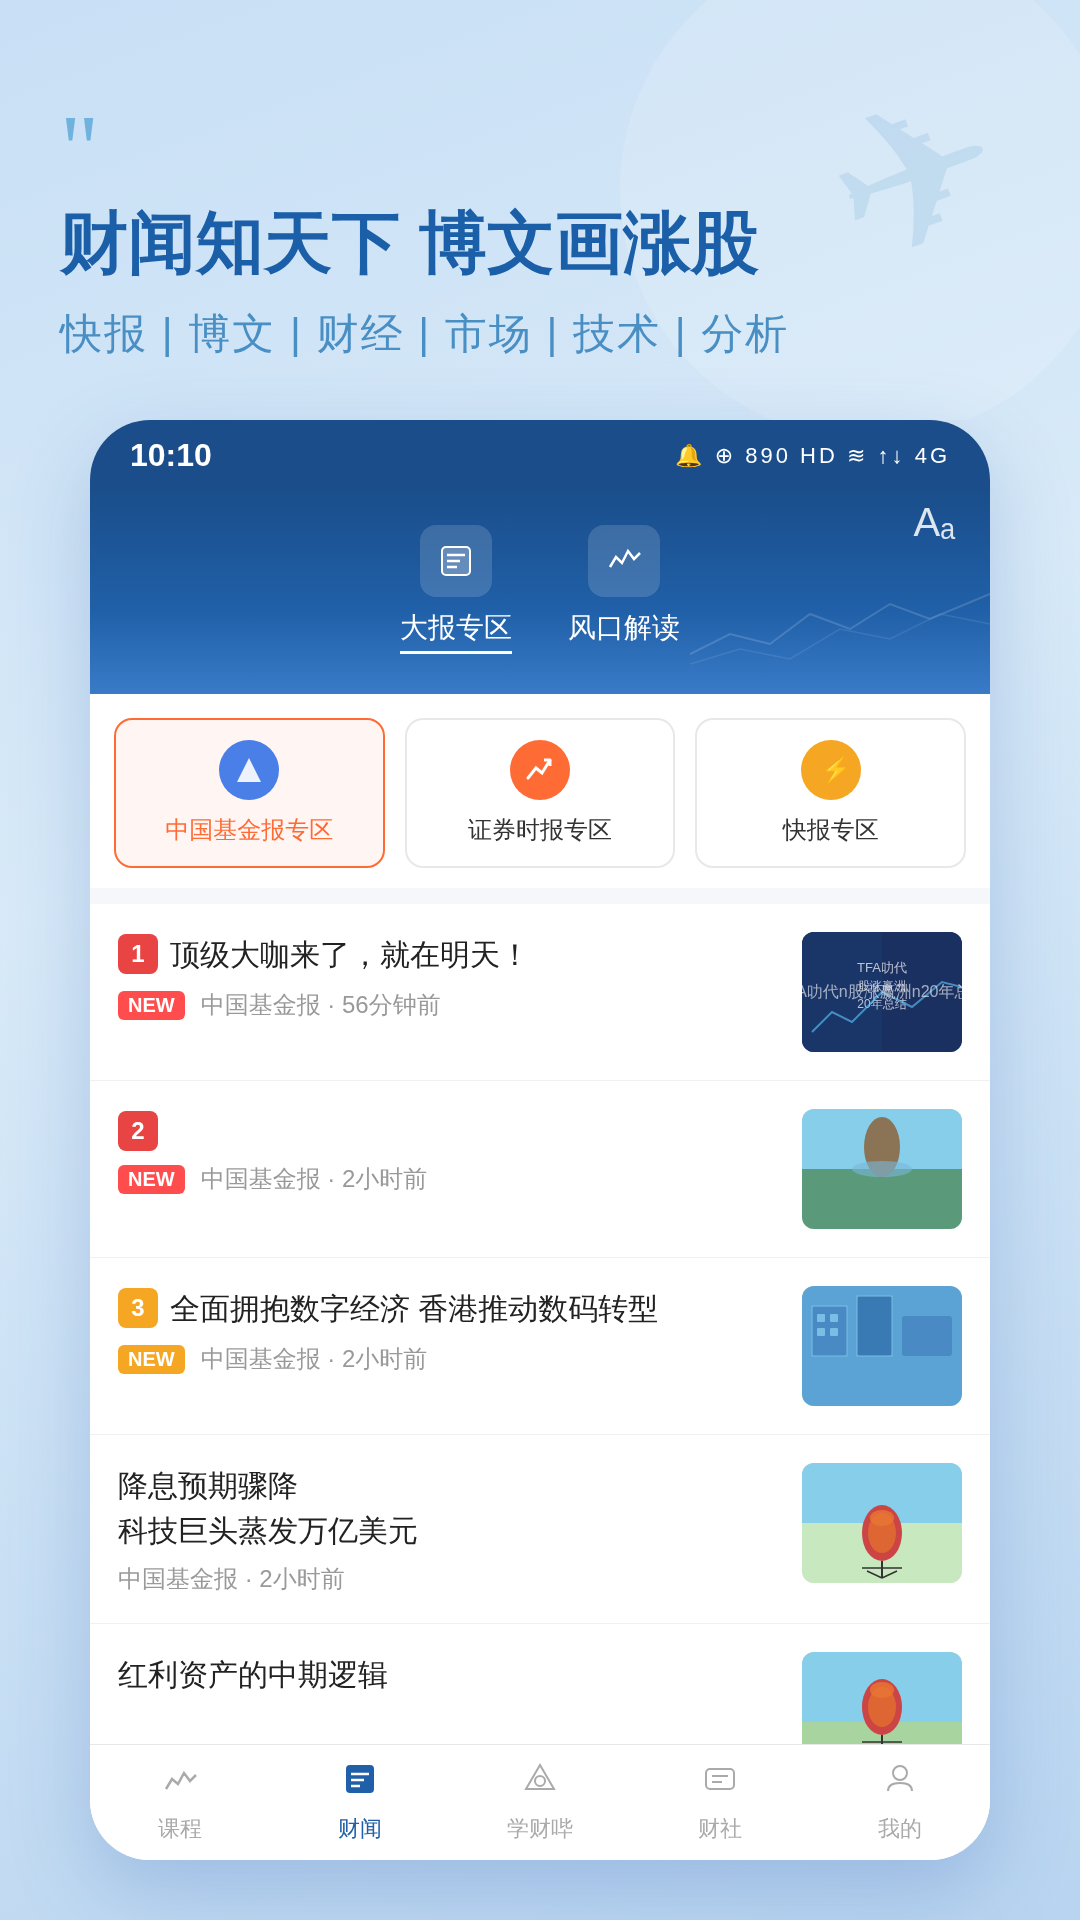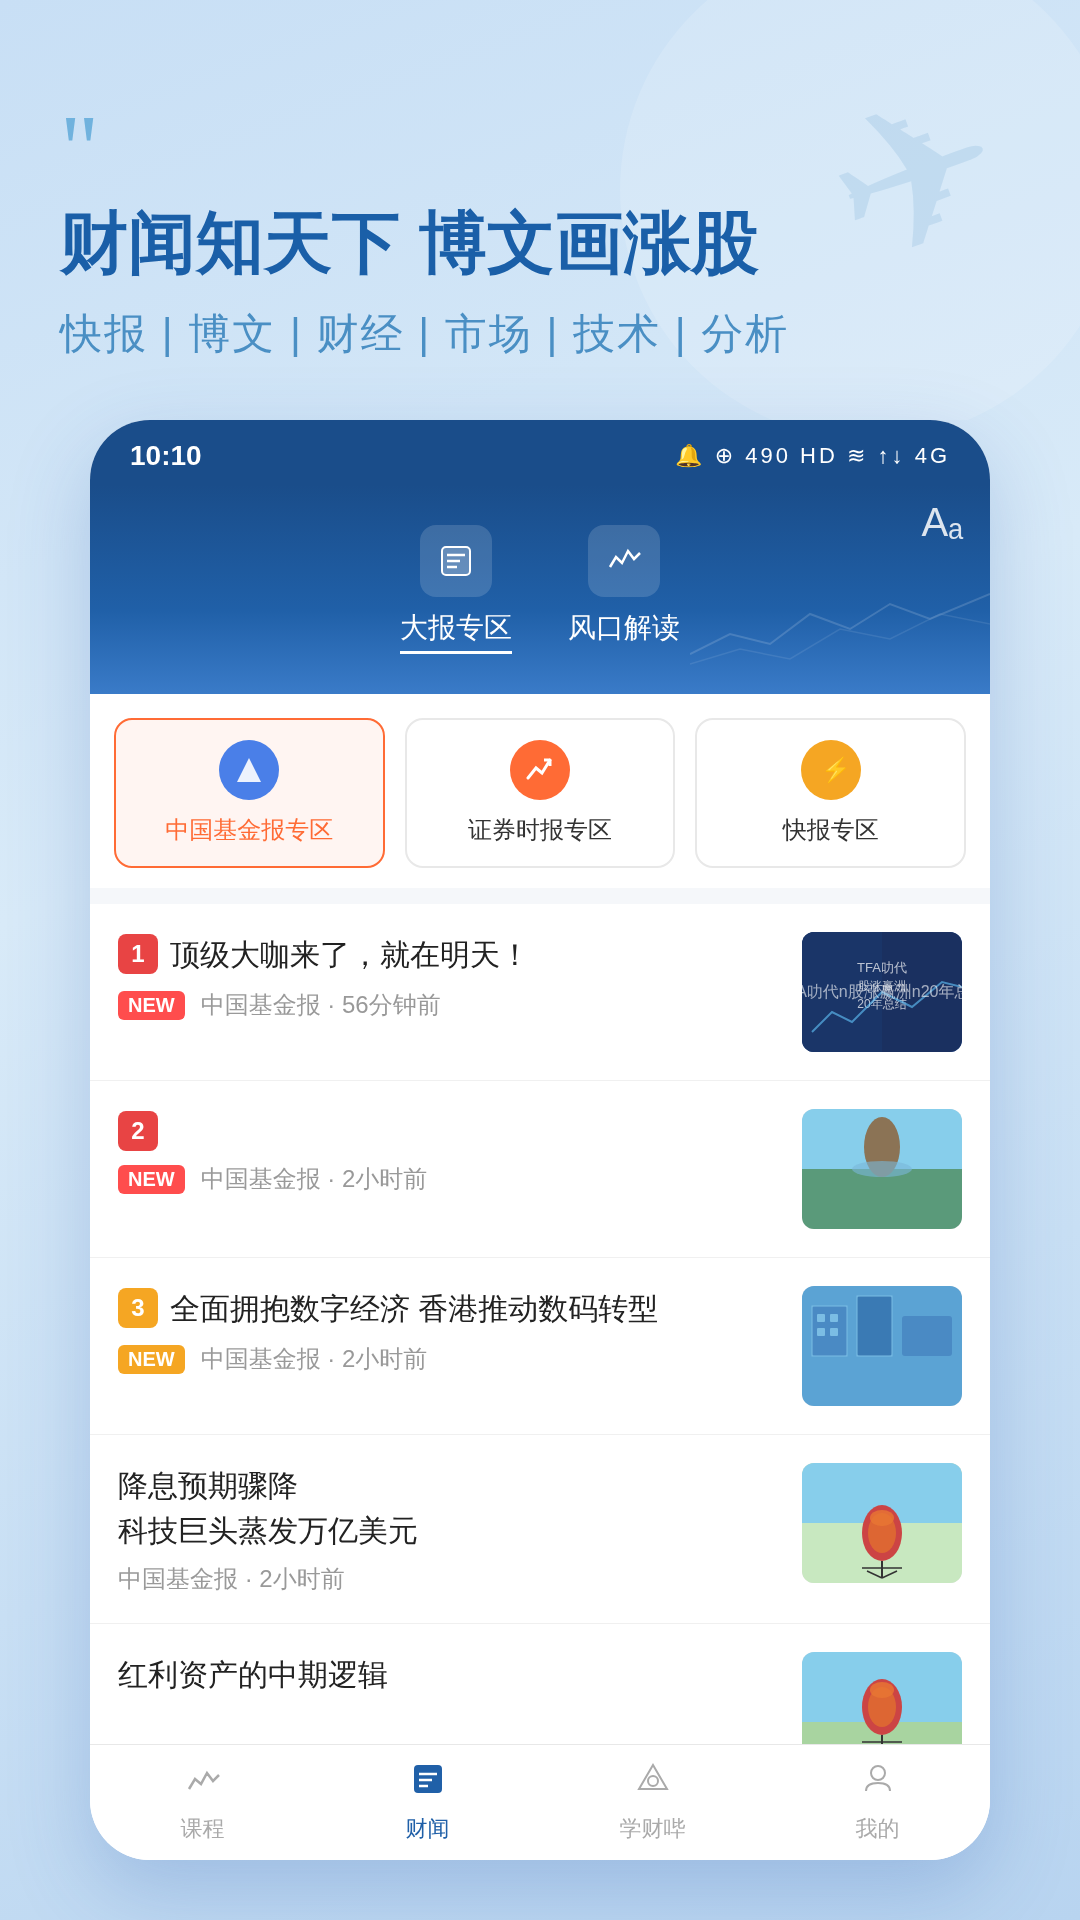--- a/index.html
+++ b/index.html
@@ -82,39 +82,39 @@
     .status-bar {
       background: #1a4d8a;
       display: flex;
       justify-content: space-between;
       align-items: center;
       padding: 18px 40px 12px;
       height: 65px;
     }
     .status-time {
       color: #fff;
-      font-size: 28px;
+      font-size: 32px;
       font-weight: 600;
     }
     .status-icons {
       color: #fff;
       font-size: 22px;
       letter-spacing: 3px;
     }
 
     
     .app-header {
       background: linear-gradient(180deg, #1a4d8a 0%, #2060a8 60%, #3a7bc8 100%);
       padding: 20px 0 30px;
       position: relative;
     }
     .app-header-font-icon {
       position: absolute;
       top: 15px;
-      right: 27px;
+      right: 35px;
       color: rgba(255,255,255,0.85);
       font-size: 40px;
     }
 
     
     .header-tabs {
       display: flex;
       justify-content: center;
       gap: 56px;
       padding: 20px 0 10px;
@@ -354,21 +354,21 @@
   <div class="quote-mark">"</div>
   <div class="header-title">财闻知天下 博文画涨股</div>
   <div class="header-subtitle">快报 | 博文 | 财经 | 市场 | 技术 | 分析</div>
 </div>
 
 <div class="phone-mockup">
   <div class="phone-inner">
 
     <div class="status-bar">
       <span class="status-time">10:10</span>
-      <span class="status-icons">🔔 ⊕ 490 HD ≋ ↑↓ 4G</span>
+      <span class="status-icons">🔔 ⊕ 890 HD ≋ ↑↓ 4G</span>
     </div>
 
     <div class="app-header">
       <div class="app-header-font-icon">Aₐ</div>
       <div class="header-tabs">
         <div class="header-tab active">
           <div class="header-tab-icon">
             <svg width="36" height="36" viewBox="0 0 36 36" fill="none">
               <rect x="4" y="4" width="28" height="28" rx="4" fill="rgba(255,255,255,0.2)" stroke="white" stroke-width="2"></rect>
               <line x1="9" y1="12" x2="27" y2="12" stroke="white" stroke-width="2.5"></line>
@@ -565,20 +565,30 @@
           <svg width="36" height="36" viewBox="0 0 36 36" fill="none">
             <polygon points="18,4 32,28 4,28" fill="none" stroke="#aaa" stroke-width="2"></polygon>
             <circle cx="18" cy="20" r="5" fill="none" stroke="#aaa" stroke-width="2"></circle>
           </svg>
         </div>
         <span class="nav-label">学财哔</span>
       </div>
       <div class="nav-item">
         <div class="nav-icon">
           <svg width="36" height="36" viewBox="0 0 36 36" fill="none">
+            <rect x="4" y="8" width="28" height="20" rx="4" fill="none" stroke="#aaa" stroke-width="2"></rect>
+            <line x1="10" y1="15" x2="26" y2="15" stroke="#aaa" stroke-width="2"></line>
+            <line x1="10" y1="21" x2="20" y2="21" stroke="#aaa" stroke-width="2"></line>
+          </svg>
+        </div>
+        <span class="nav-label">财社</span>
+      </div>
+      <div class="nav-item">
+        <div class="nav-icon">
+          <svg width="36" height="36" viewBox="0 0 36 36" fill="none">
             <circle cx="18" cy="12" r="7" fill="none" stroke="#aaa" stroke-width="2"></circle>
             <path d="M6 30 Q6 22 18 22 Q30 22 30 30" fill="none" stroke="#aaa" stroke-width="2"></path>
           </svg>
         </div>
         <span class="nav-label">我的</span>
       </div>
     </div>
 
   </div>
 </div>

